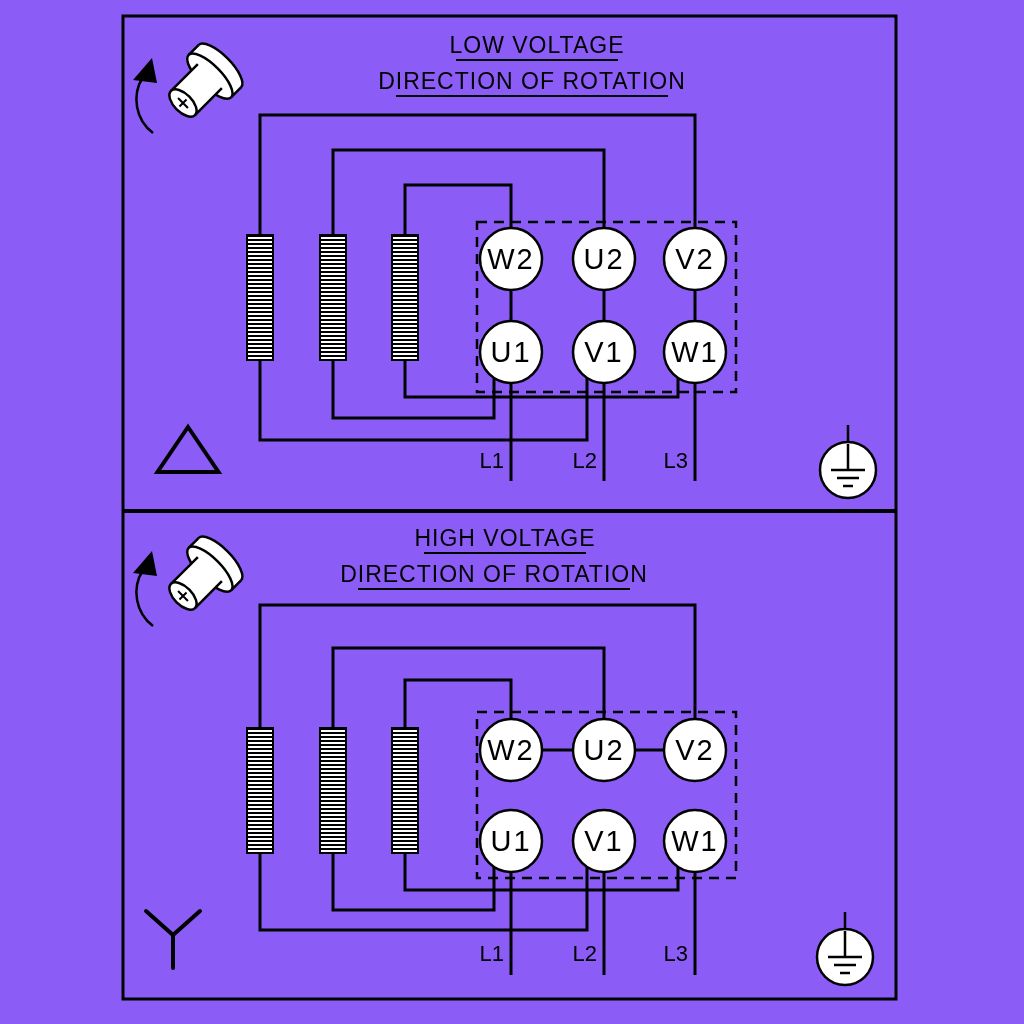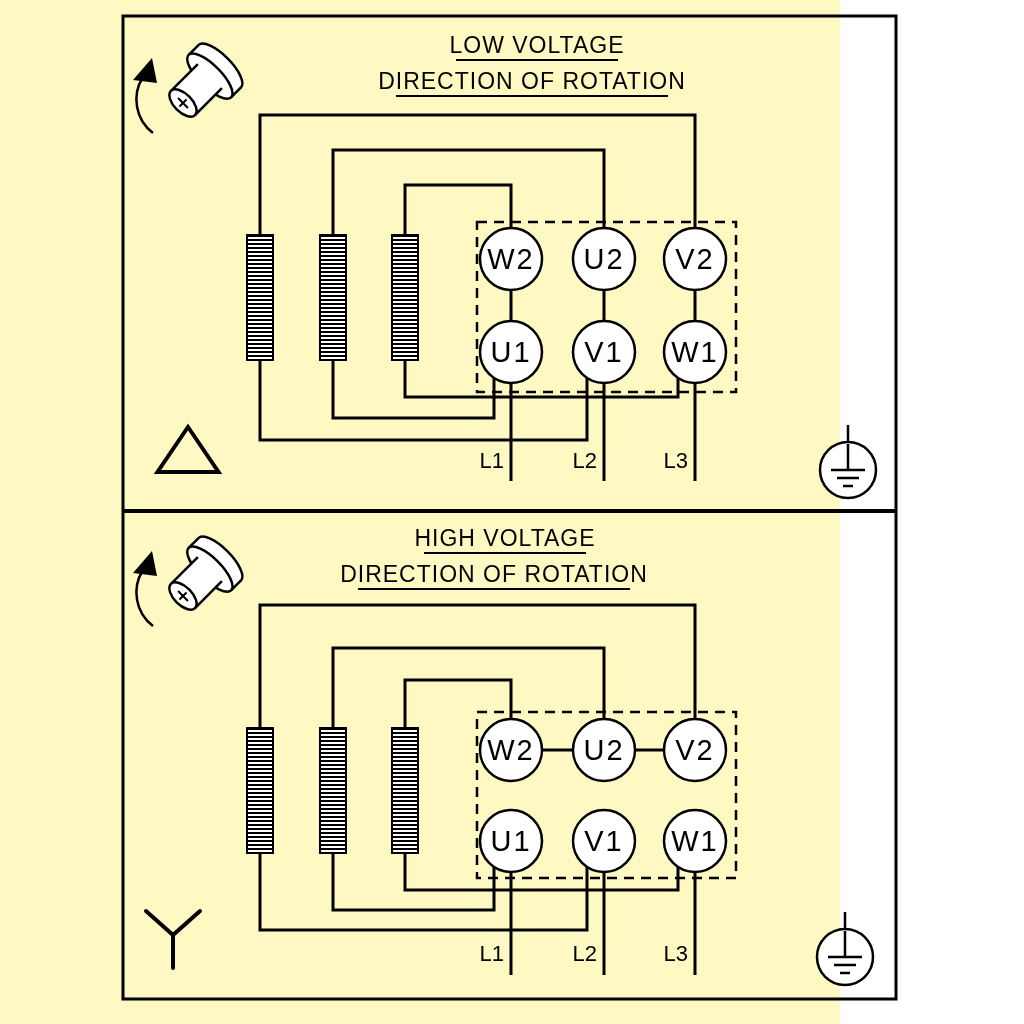--- a/index.html
+++ b/index.html
@@ -1,20 +1,20 @@
 <!DOCTYPE html>
 <html><head>
 <meta charset="utf-8">
 <style>
   html, body { margin: 0; padding: 0; background: #ffffff; }
   .page {
     position: relative;
-    width: 840px;
+    width: 1024px;
     height: 1024px;
-    background: #fef9c3;
+    background: #8b5cf6;
     font-family: "Liberation Sans", sans-serif;
   }
   svg { display: block; }
   svg text {
     fill: #000;
     font-family: "Liberation Sans", sans-serif;
   }
   .title   { font-size: 23px; letter-spacing: 1px; }
   .tlabel  { font-size: 29px; letter-spacing: 2px; }
   .llabel  { font-size: 22px; }

